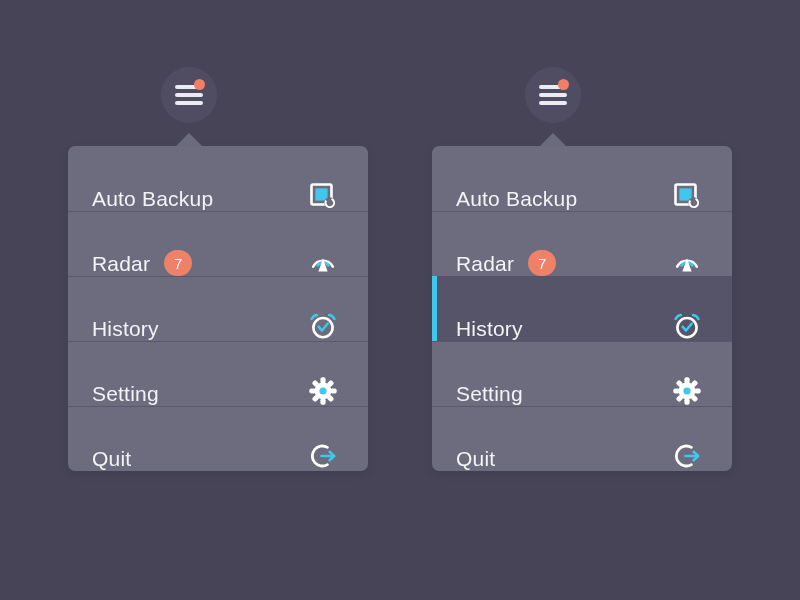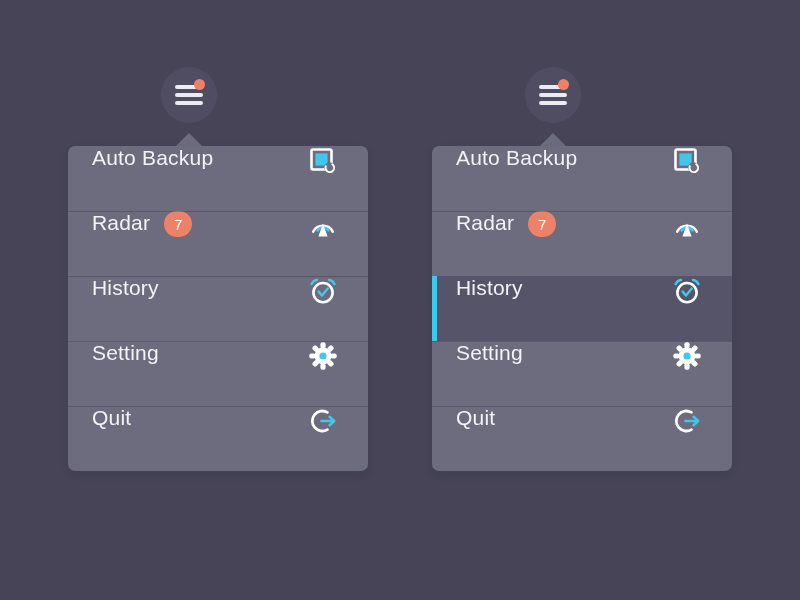--- a/index.html
+++ b/index.html
@@ -85,21 +85,21 @@
     background: #6d6b7e;
     border-radius: 7px;
     overflow: hidden;
     box-shadow: 0 3px 9px rgba(0,0,0,0.10);
   }
 
   .row {
     position: relative;
     height: 65px;
     display: flex;
-    align-items: flex-start;
+    align-items: flex-end;
     padding: 0 30px 0 24px;
     box-sizing: border-box;
     cursor: pointer;
   }
   .row + .row::before {
     content: "";
     position: absolute;
     top: 0;
     left: 0;
     right: 0;

